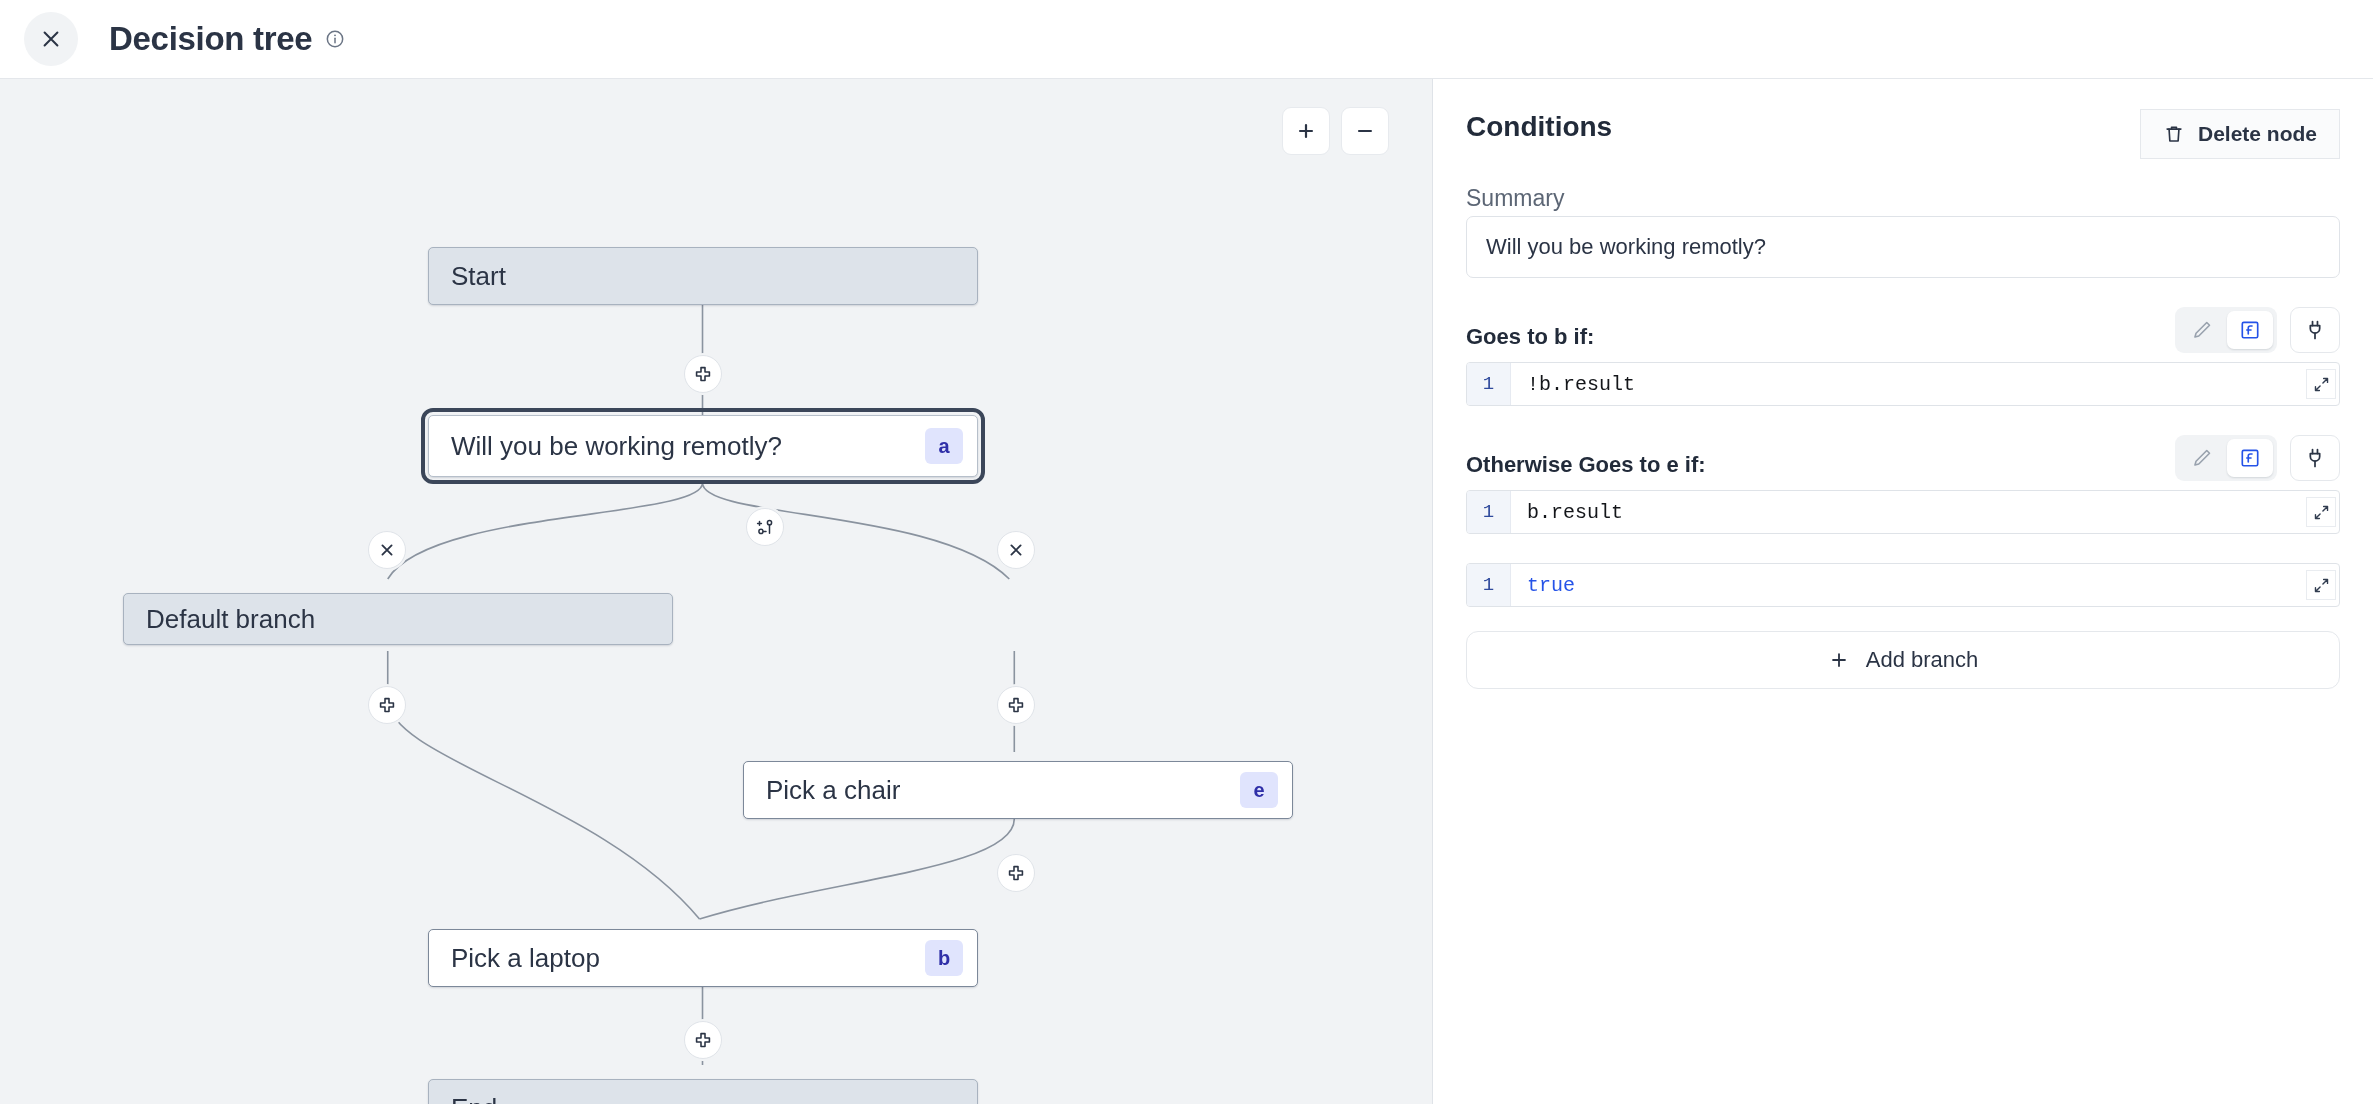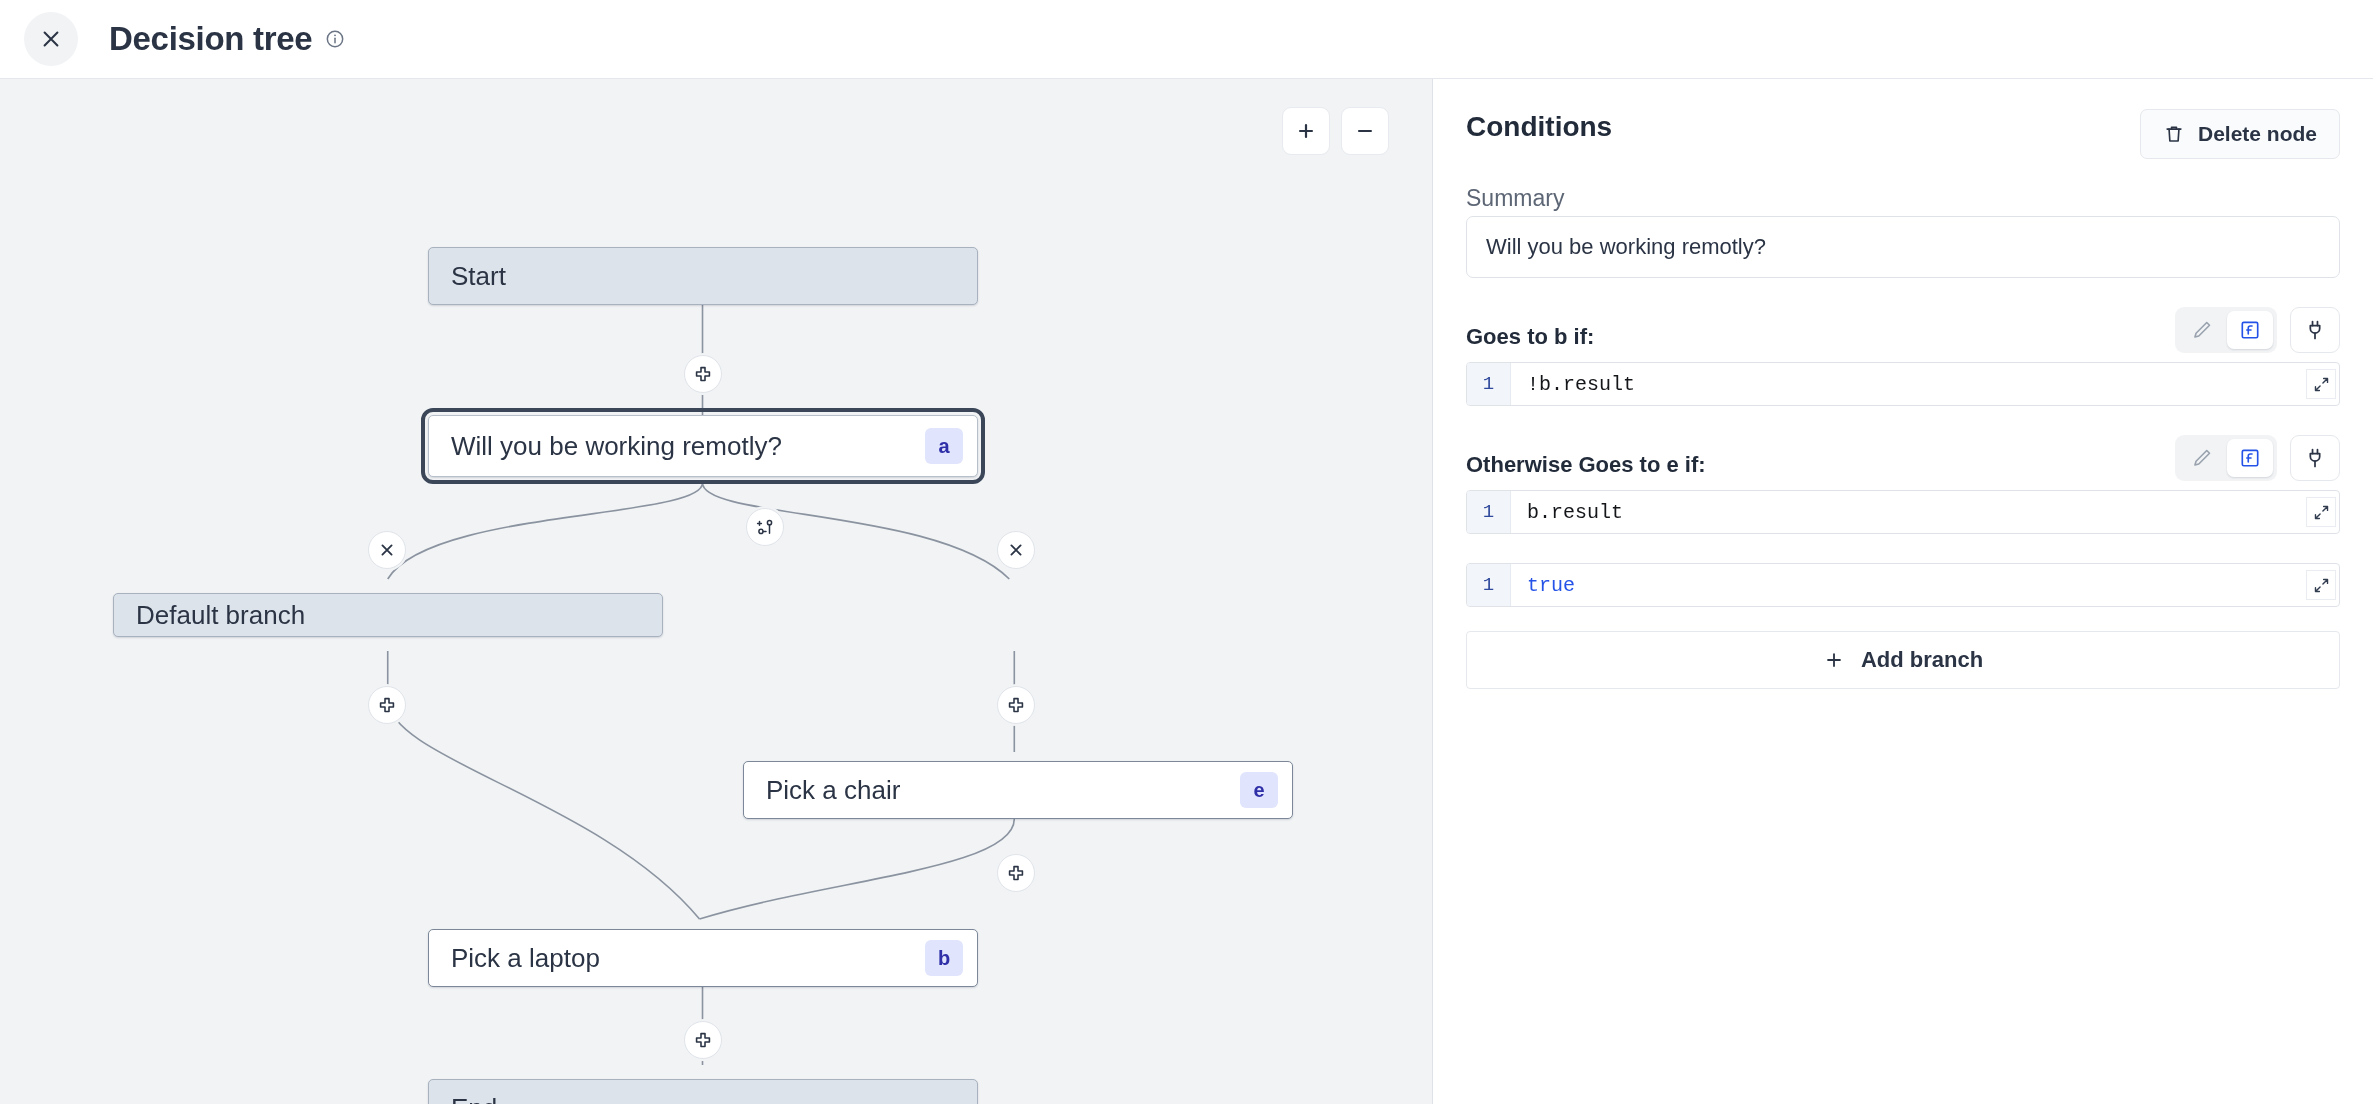--- a/index.html
+++ b/index.html
@@ -161,21 +161,21 @@
   .panel-title {
     font-size: 28px;
     font-weight: bold;
     color: #222b3a;
     line-height: 1.3;
   }
   .delete-node-btn {
     display: flex; align-items: center; gap: 13px;
     border: 1px solid #e5e8ec;
     background: #fafbfc;
-    border-radius: 7px;
+    border-radius: 0;
     padding: 12px 22px;
     font-size: 21px;
     font-weight: bold;
     color: #2b3445;
     cursor: pointer;
     white-space: nowrap;
   }
   .delete-node-btn svg { width: 22px; height: 22px; flex: 0 0 auto; }
 
   .field-label {
@@ -280,26 +280,26 @@
     display: flex; align-items: center; justify-content: center;
     cursor: pointer;
   }
   .expand-btn svg { width: 17px; height: 17px; display: block; }
 
   .add-branch-btn {
     margin-top: 24px;
     width: 100%;
     height: 58px;
     border: 1px solid #e5e8ec;
-    border-radius: 4px;
+    border-radius: 12px;
     background: #fff;
     display: flex; align-items: center; justify-content: center;
     gap: 16px;
     font-size: 22px;
-    font-weight: bold;
+    font-weight: normal;
     color: #2b3445;
     cursor: pointer;
   }
   .add-branch-btn svg { width: 22px; height: 22px; }
 </style>
 </head>
 <body>
 
 <div class="header">
   <div class="close-btn">
@@ -385,21 +385,21 @@
           <path d="M5.4 5.4 L5.4 10.0 M3.1 7.7 L7.7 7.7"></path>
         </svg>
       </div>
 
       <div class="edge-btn" style="left:997px; top:452px;">
         <svg viewBox="0 0 24 24" fill="none" stroke="#2b3445" stroke-width="2.2" stroke-linecap="round">
           <path d="M6.5 6.5 L17.5 17.5 M17.5 6.5 L6.5 17.5"></path>
         </svg>
       </div>
 
-      <div class="node terminal" style="left:113px; top:514px; width:550px; height:44px;">
+      <div class="node terminal" style="left:123px; top:514px; width:550px; height:52px;">
         <span class="node-label">Default branch</span>
       </div>
 
 
       <div class="edge-btn" style="left:368px; top:607px;">
         <svg viewBox="0 0 24 24" fill="none" stroke="#2b3445" stroke-width="1.9" stroke-linejoin="round">
           <path d="M9.6 4.3 h4.8 v5.3 h5.3 v4.8 h-5.3 v5.3 h-4.8 v-5.3 h-5.3 v-4.8 h5.3 z"></path>
         </svg>
       </div>
 

